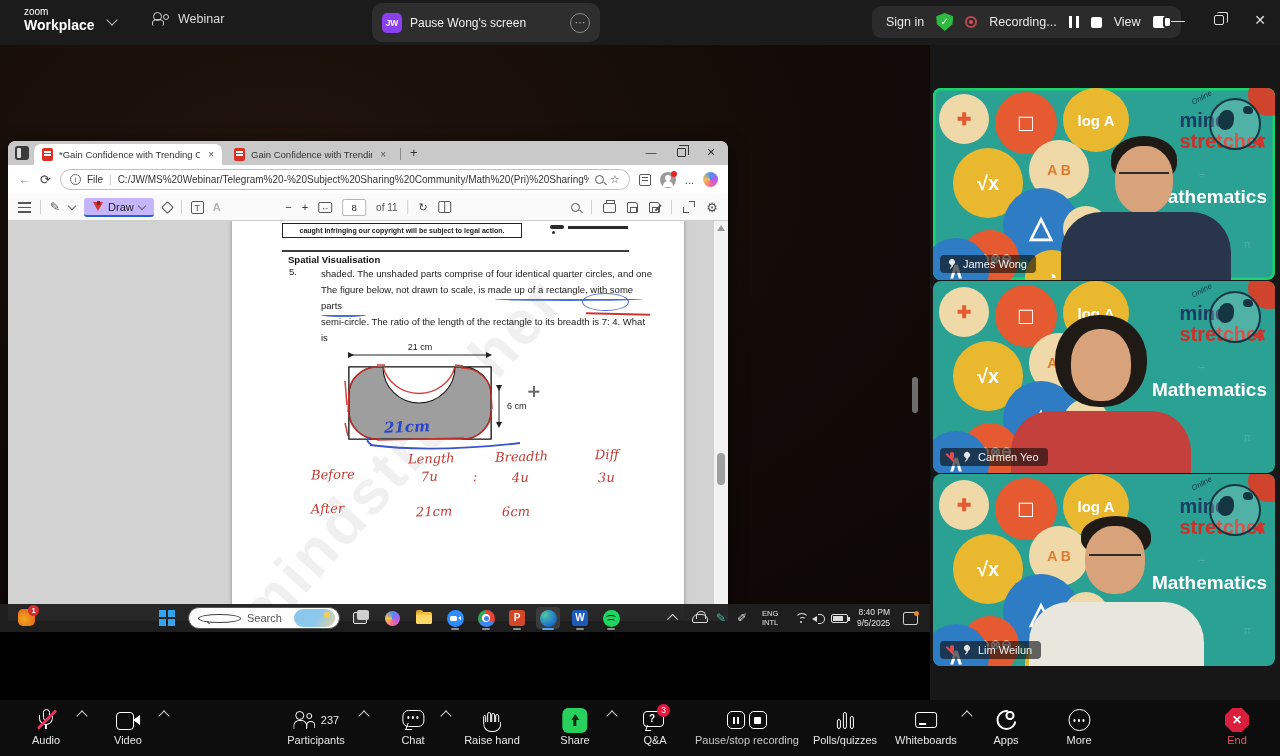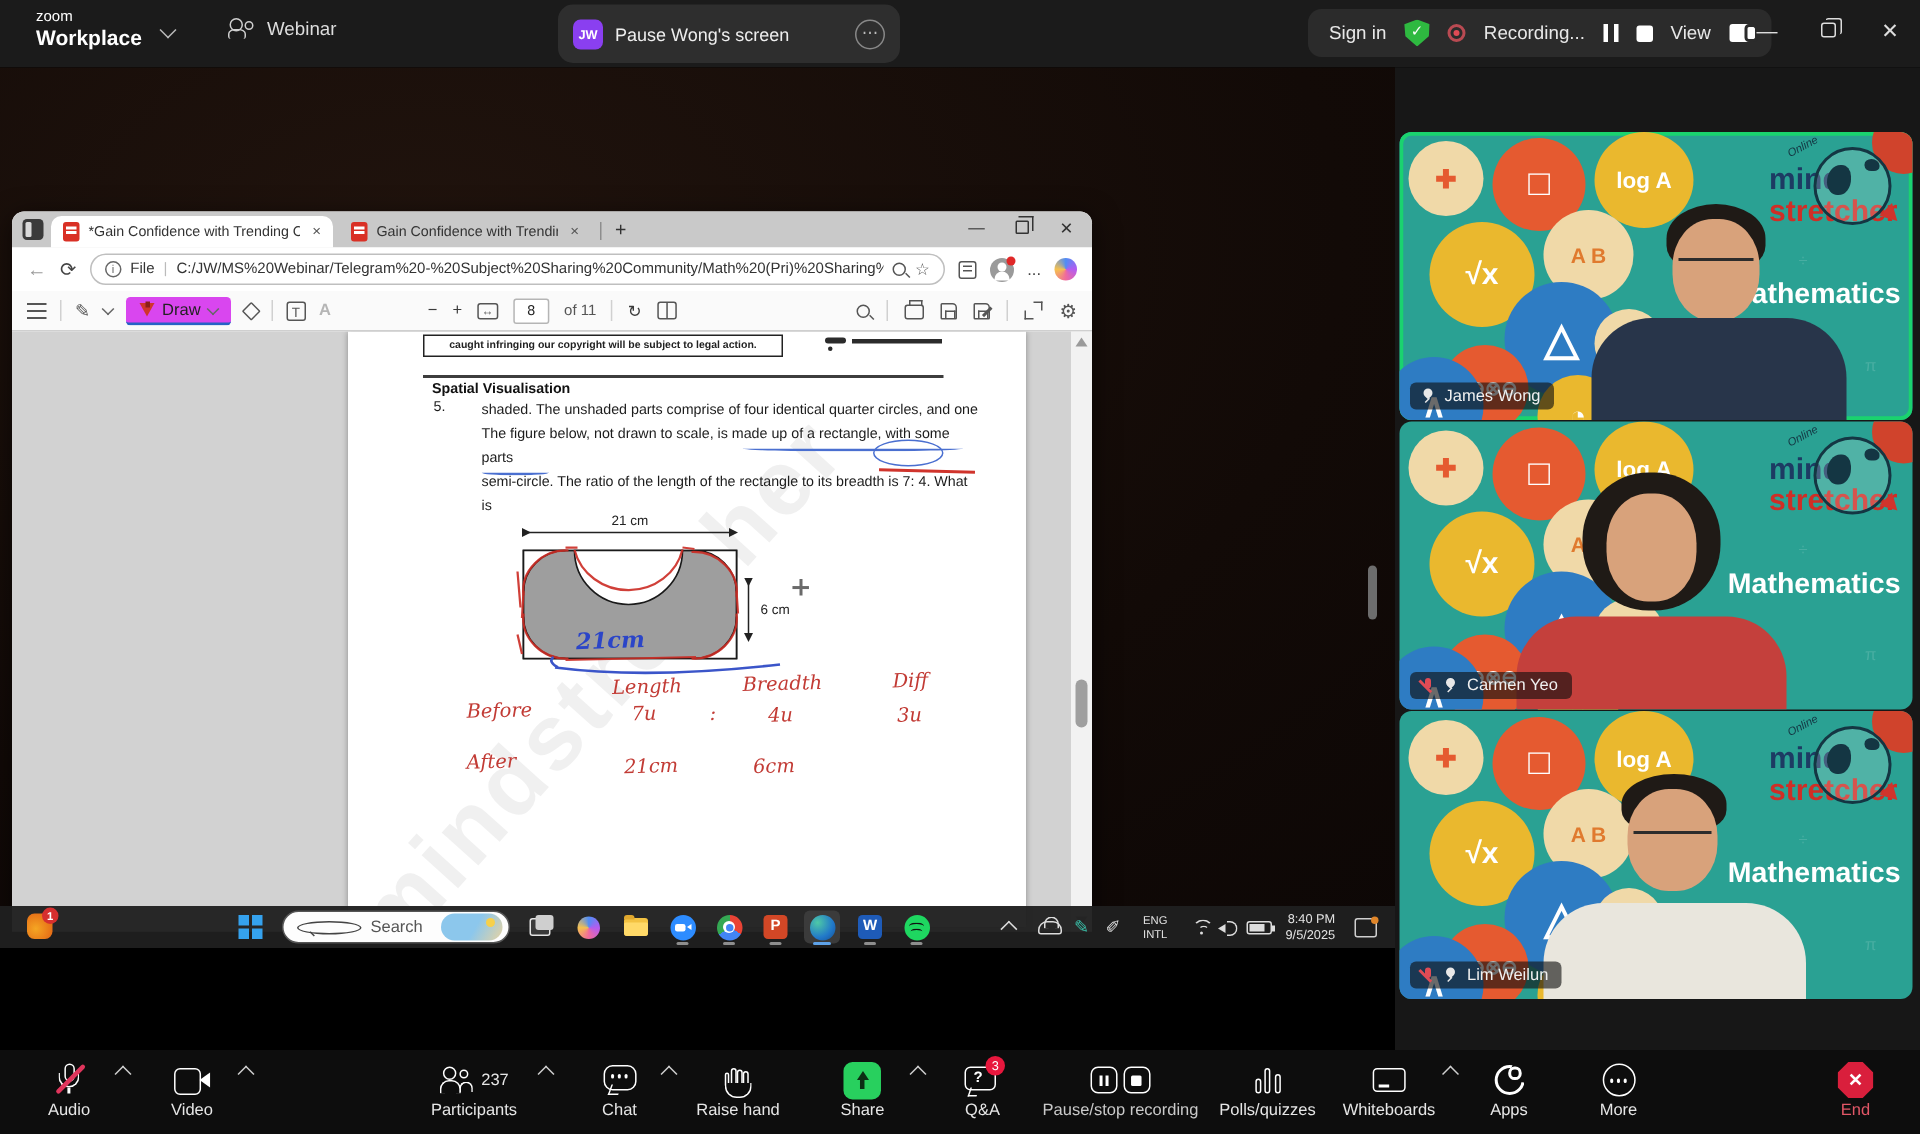--- a/index.html
+++ b/index.html
@@ -70,21 +70,21 @@
   .avatar16 { width:16px; height:16px; background:#9a9a9a; border-radius:50%; position:relative; }
   .avatar16::before { content:""; position:absolute; left:5px; top:3px; width:6px; height:6px; background:#fff; border-radius:50%; }
   .avatar16::after { content:""; position:absolute; left:3px; top:9px; width:10px; height:6px; background:#fff; border-radius:5px 5px 0 0; }
   .avatar16 b { position:absolute; right:-1px; top:-1px; width:6px; height:6px; background:#e02828; border-radius:50%; }
   .copilot { width:15px; height:15px; border-radius:50%; background:conic-gradient(#4f8df5,#b35cf0,#f06a9c,#f5c14f,#4f8df5); }
 
   #pdfbar { position:absolute; left:0; top:53px; width:100%; height:27px; background:#fafafa; border-bottom:1px solid #cfcfcf; display:flex; align-items:center; padding:0 10px; gap:9px; color:#3a3a3a; font-size:11px; }
   .vdiv { width:1px; height:14px; background:#d0d0d0; }
   .itoc { width:13px; height:11px; background:repeating-linear-gradient(#555 0 1.5px, transparent 1.5px 4.5px); }
   .chev-s { width:6px; height:6px; border-left:1.3px solid #666; border-bottom:1.3px solid #666; transform:rotate(-45deg); margin-top:-2px; }
-  .drawbtn { display:flex; align-items:center; gap:5px; background:#d946ef; border-bottom:2.5px solid #2763c5; border-radius:3px; padding:3px 9px 2px; }
+  .drawbtn { display:flex; align-items:center; gap:5px; background:#c4b5fd; border-bottom:2.5px solid #2763c5; border-radius:3px; padding:3px 9px 2px; }
   .drawpen { width:0; height:0; border-left:5px solid transparent; border-right:5px solid transparent; border-top:9px solid #d0342c; position:relative; }
   .drawpen::after { content:""; position:absolute; left:-1.5px; top:-10px; width:3px; height:4px; background:#8c1f18; }
   .eraser { width:9px; height:9px; border:1.3px solid #555; transform:rotate(45deg); border-radius:1px; }
   .tbox { width:13px; height:13px; border:1.2px solid #555; border-radius:2px; font-size:9px; line-height:12px; text-align:center; color:#555; }
   .ralod { color:#b5b5b5; font-size:11px; font-weight:bold; }
   .pcenter { position:absolute; left:50%; transform:translateX(-50%); display:flex; align-items:center; gap:10px; }
   .fitic { width:14px; height:11px; border:1.2px solid #555; border-radius:2px; font-size:8px; line-height:9px; text-align:center; color:#555; }
   .pagebox { width:24px; height:17px; border:1px solid #b5b5b5; border-radius:2px; background:#fff; font-size:9.5px; text-align:center; line-height:15px; color:#222; }
   .bookic { width:13px; height:12px; border:1.2px solid #555; border-radius:2px; position:relative; }
   .bookic::after { content:""; position:absolute; left:5px; top:0; width:1.2px; height:10px; background:#555; }

